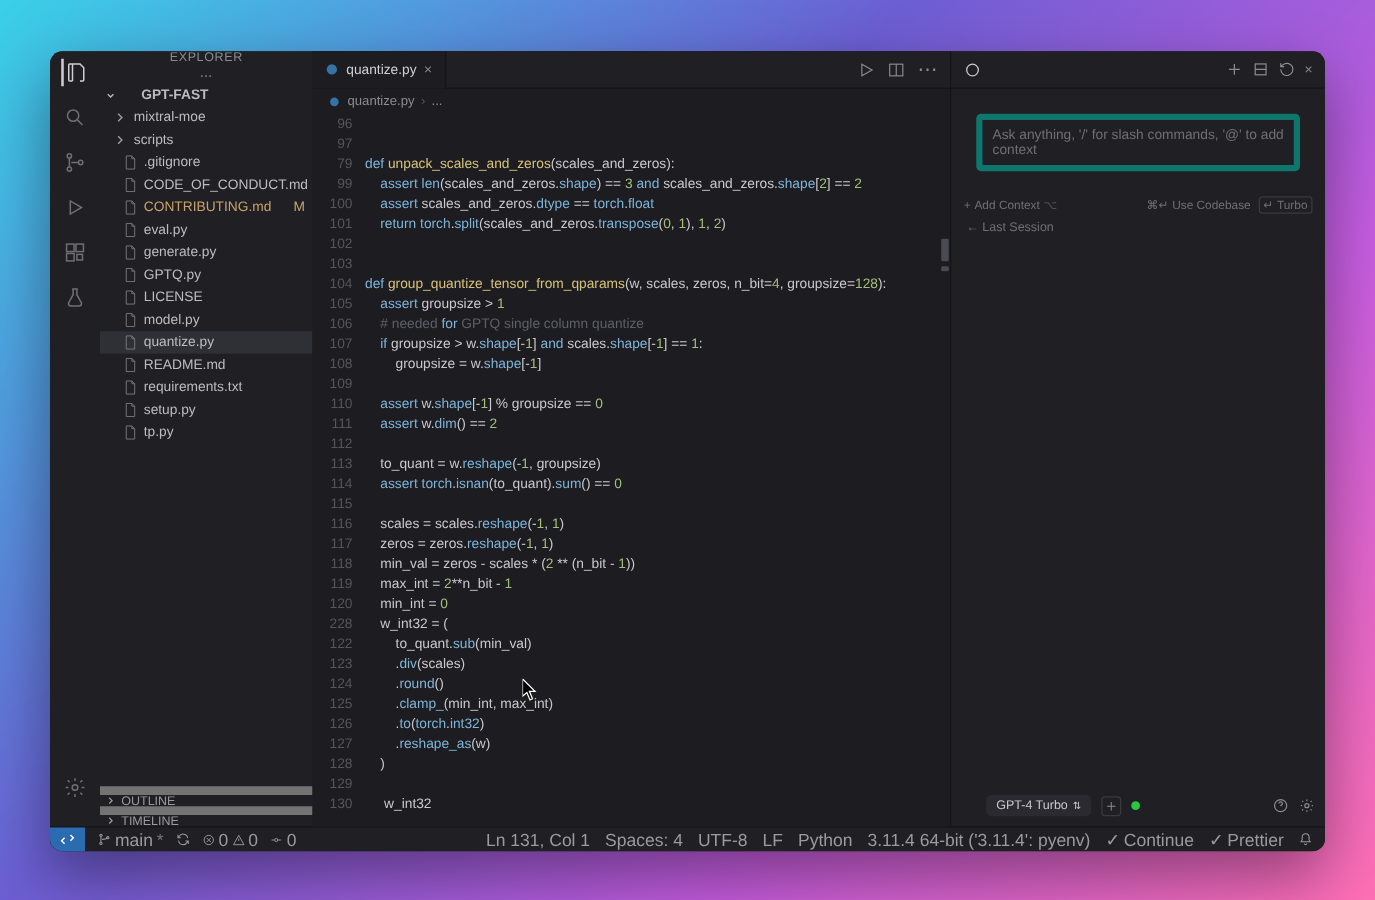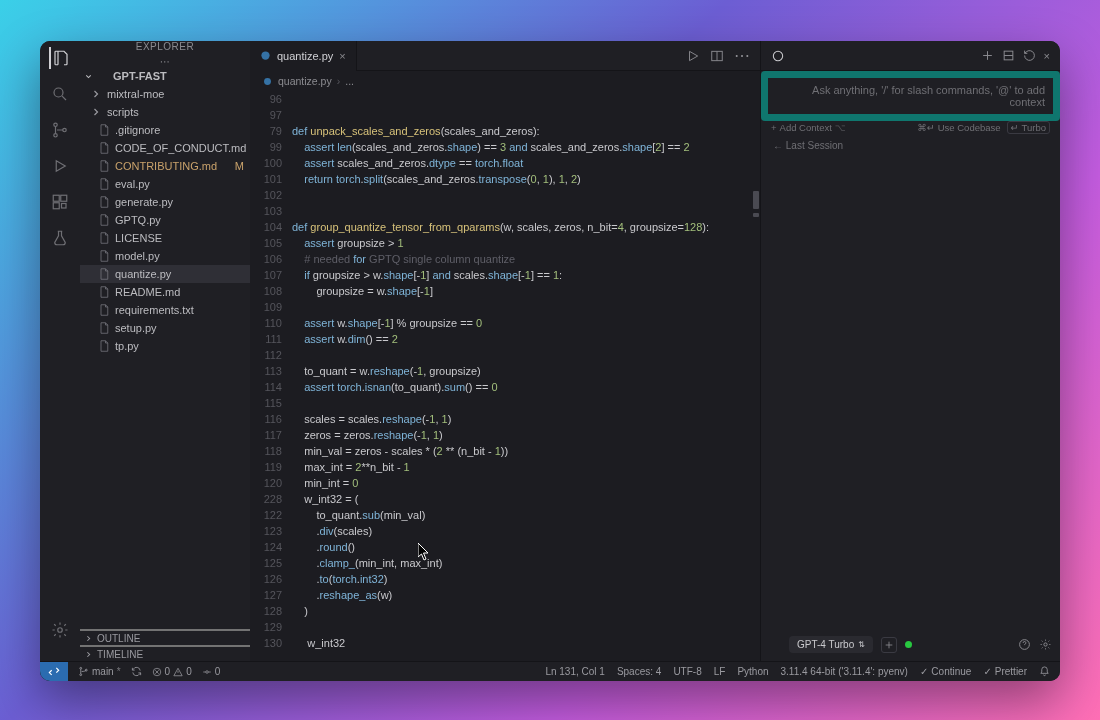--- a/index.html
+++ b/index.html
@@ -23,48 +23,48 @@
   .activitybar .spacer{flex:1;}
   
   .sidebar { width:170px; background:#1f1f24; color:#bcbcc0; font-size:11px; display:flex; flex-direction:column; }
   .sidehead{height:26px;display:flex;align-items:center;justify-content:space-between;padding:0 10px;color:#8b8b90;letter-spacing:.5px;font-size:10px;flex-direction:column;}
   .projhead{height:18px;display:flex;align-items:center;gap:20px;padding-left:4px;font-weight:700;color:#bcbcc0;}
   .tree{flex:1;overflow:hidden;}
   .treeitem{height:18px;display:flex;align-items:center;gap:5px;padding-left:18px;color:#bcbcc0;cursor:pointer;}
   .treeitem.dir{padding-left:10px;}
   .treeitem.active{background:#2f2f36;}
   .treeitem .fi{width:12px;height:12px;flex-shrink:0;}
-  .outline{height:16px;display:flex;align-items:center;gap:4px;padding-left:4px;color:#9a9aa0;font-size:10px;border-top:2px solid #737373;}
+  .outline{height:16px;display:flex;align-items:flex-start;gap:4px;padding-left:4px;color:#9a9aa0;font-size:10px;border-top:7px solid #737373;}
   
   .editorwrap{flex:1;display:flex;flex-direction:column;background:#1c1c21;min-width:0;position:relative;}
   .tabrow{height:30px;background:#1f1f24;display:flex;align-items:center;border-bottom:1px solid #141418;}
   .tab{height:30px;display:flex;align-items:center;gap:6px;padding:0 10px;background:#1c1c21;color:#d0d0d4;font-size:11px;border-right:1px solid #141418;}
   .tabacts{margin-left:auto;display:flex;align-items:center;gap:10px;padding-right:10px;color:#8b8b90;}
   .crumb{height:20px;display:flex;align-items:center;padding-left:12px;font-size:10.5px;color:#8b8b90;gap:5px;}
   .code{flex:1;display:flex;font-family:Menlo,Consolas,monospace;font-size:11px;line-height:16px;overflow:hidden;position:relative;}
   .gutter{width:42px;text-align:right;color:#55555c;padding-right:10px;user-select:none;}
   .codelines{flex:1;color:#c9c9cd;white-space:pre;position:relative;}
   .minimap{position:absolute;top:0;right:0;width:8px;height:100%;}
   .minimap .mm{position:absolute;right:1px;width:6px;background:#4a4a52;border-radius:1px;}
   .tok-kw{color:#7fb4d8}.tok-def{color:#d7c27a}.tok-num{color:#a3bf7c}.tok-cm{color:#5f5f68}.tok-bi{color:#7fb4d8}
   
   .chat{width:300px;background:#1f1f24;border-left:1px solid #141418;display:flex;flex-direction:column;color:#8b8b90;font-size:11px;}
   .chathead{height:30px;border-bottom:1px solid #141418;display:flex;align-items:center;padding:0 10px;gap:8px;}
   .chathead .spacer{flex:1;}
-  .chatinput{margin:0;padding:6px 8px;color:#6f6f74;border:7px solid #0f766e;border-radius:4px;text-align:right;}
+  .chatinput{margin:20px;padding:6px 8px;color:#6f6f74;border:5px solid #0f766e;border-radius:4px;}
   .chatchips{display:flex;justify-content:space-between;align-items:center;padding:0 10px;font-size:9.5px;color:#6f6f74;}
   .chip{display:inline-flex;align-items:center;gap:3px;}
   .chip.k{border:1px solid #3a3a42;padding:0 3px;border-radius:3px;}
   .lastsession{padding:6px 12px;color:#6f6f74;font-size:10px;}
   .chat .bottom{margin-top:auto;padding:8px;display:flex;align-items:center;gap:8px;}
   .modelpill{background:#2a2a30;border-radius:4px;padding:3px 8px;font-size:10px;color:#c9c9cd;display:flex;align-items:center;gap:4px;margin-left:20px;}
   .plus{width:16px;height:16px;border:1px solid #3a3a42;border-radius:3px;display:flex;align-items:center;justify-content:center;}
   .gdot{width:7px;height:7px;border-radius:50%;background:#28c840;}
   
-  .statusbar{height:20px;background:#1f1f24;border-top:1px solid #141418;display:flex;align-items:center;color:#9a9aa0;font-size:10px;}
+  .statusbar{height:20px;background:#1f1f24;border-top:1px solid #141418;display:flex;align-items:center;color:#9a9aa0;font-size:14px;}
   .statusbar .sb-l{display:flex;align-items:center;gap:10px;padding-left:0;}
   .statusbar .remote{width:28px;height:20px;background:#2b6cb0;display:flex;align-items:center;justify-content:center;color:#fff;}
   .statusbar .sb-item{display:flex;align-items:center;gap:3px;}
   .statusbar .sb-r{margin-left:auto;display:flex;align-items:center;gap:12px;padding-right:10px;}
   .chev{width:9px;height:9px;display:inline-block;}
   .cursor-arrow{position:absolute;width:13px;height:18px;z-index:50;pointer-events:none;}
   svg{display:block;}
 </style>
 </head>
 <body>

